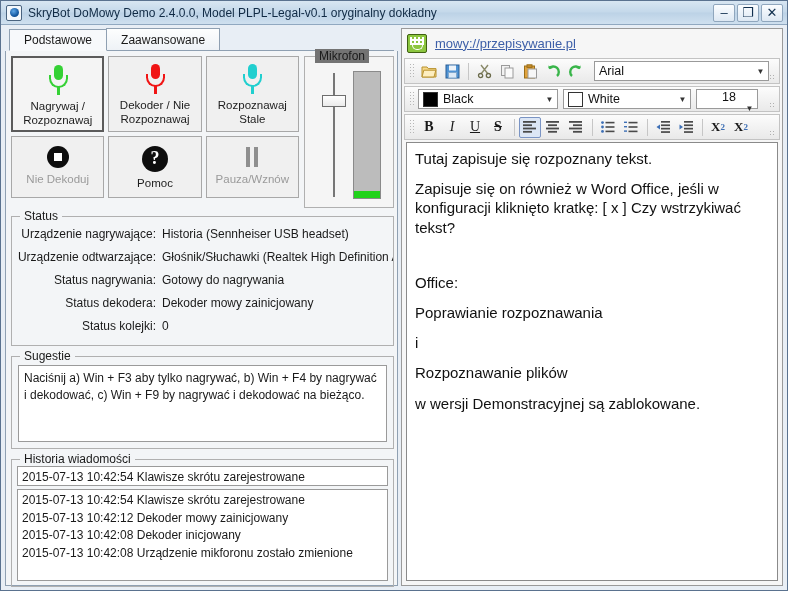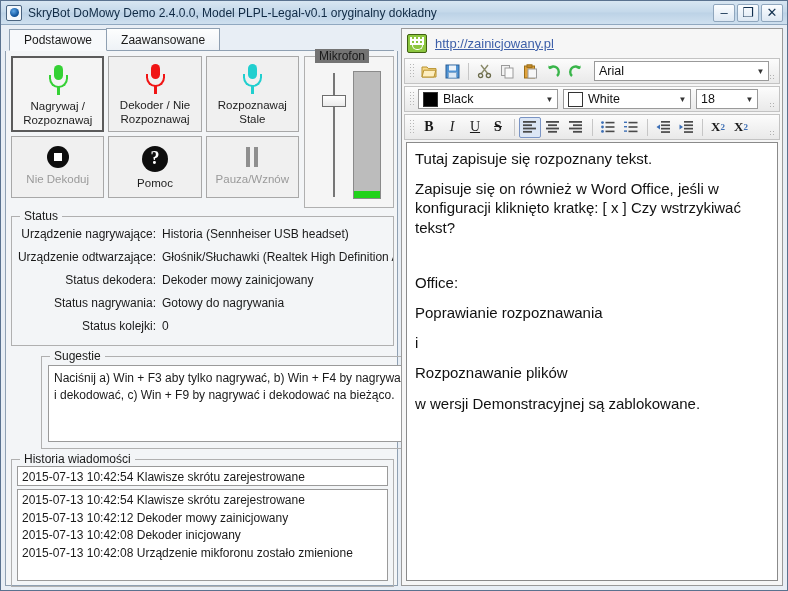--- a/index.html
+++ b/index.html
@@ -145,21 +145,21 @@
 
   
   .groupbox {
     position: absolute; border: 1px solid #b0b0b0; background: transparent;
   }
   .groupbox > .gtitle {
     position: absolute; top: -8px; left: 8px; padding: 0 4px;
     background: #f3f5f7; font-size: 12px; color: #1a1a1a;
   }
   #status-group { left: 5px; top: 165px; width: 383px; height: 130px; }
-  #sugestie-group { left: 5px; top: 305px; width: 383px; height: 93px; margin-left: 30px; }
+  #sugestie-group { left: 5px; top: 305px; width: 383px; height: 93px; }
   #historia-group { left: 5px; top: 408px; width: 383px; height: 128px; }
 
   .statuslist { position: absolute; left: 0; right: 0; top: 10px; }
   .statusrow { display: flex; margin-bottom: 9px; font-size: 12px; color: #1a1a1a; }
   .statusrow .k { width: 150px; text-align: right; padding-right: 6px; flex: none; }
   .statusrow .v { flex: 1; white-space: nowrap; overflow: hidden; }
 
   .textbox {
     position: absolute; background: #fff; border: 1px solid #9a9a9a;
     font-size: 12px; color: #1a1a1a; overflow: hidden;
@@ -341,26 +341,26 @@
       <div class="statuslist">
         <div class="statusrow">
           <div class="k">Urządzenie nagrywające:</div>
           <div class="v">Historia (Sennheiser USB headset)</div>
         </div>
         <div class="statusrow">
           <div class="k">Urządzenie odtwarzające:</div>
           <div class="v">Głośnik/Słuchawki (Realtek High Definition A</div>
         </div>
         <div class="statusrow">
+          <div class="k">Status nagrywania:</div>
+          <div class="v">Gotowy do nagrywania</div>
+        </div>
+        <div class="statusrow">
           <div class="k">Status dekodera:</div>
           <div class="v">Dekoder mowy zainicjowany</div>
-        </div>
-        <div class="statusrow">
-          <div class="k">Status nagrywania:</div>
-          <div class="v">Gotowy do nagrywania</div>
         </div>
         <div class="statusrow">
           <div class="k">Status kolejki:</div>
           <div class="v">0</div>
         </div>
       </div>
     </div>
 
     <div class="groupbox" id="sugestie-group">
       <div class="gtitle">Sugestie</div>
@@ -379,21 +379,21 @@
     </div>
   </div>
 
   <div class="rightpane">
 
     <div class="urlbar">
       <div class="smile-icon">
         <span class="grid"></span>
           <span class="mouth"></span>
       </div>
-      <a>http://zainicjowany.pl</a>
+      <a>mowy://przepisywanie.pl</a>
     </div>
 
     <div class="tbrow" id="tbrow1">
       <div class="grip"></div>
       <div class="tbtn">
         <svg width="16" height="15" viewBox="0 0 16 15">
             <path d="M1 3h5l1.3 1.6H15V13H1z" fill="#f7d98a" stroke="#b8922f"></path>
             <path d="M2.8 6.2h12L13 13H1z" fill="#fdeec0" stroke="#b8922f"></path>
           </svg>
       </div>
@@ -449,21 +449,21 @@
       <div class="combo" style="width:140px;">
         <span class="swatch" style="background:#000"></span>
         <span>Black</span>
         <span class="arrow">▼</span>
       </div>
       <div class="combo" style="width:128px; margin-left:5px;">
         <span class="swatch" style="background:#fff"></span>
         <span>White</span>
         <span class="arrow">▼</span>
       </div>
-      <div class="combo" style="width:62px; margin-left:5px;">
+      <div class="combo" style="width:62px; margin-left:5px;flex-direction:column;">
         <span>18</span>
         <span class="arrow">▼</span>
       </div>
       <div class="tail"></div>
     </div>
 
     <div class="tbrow" id="tbrow3">
       <div class="grip"></div>
       <div class="tbtn" style="font-family:'Liberation Serif',serif;font-weight:bold;font-size:14px;">B</div>
       <div class="tbtn" style="font-family:'Liberation Serif',serif;font-style:italic;font-size:14px;">I</div>

